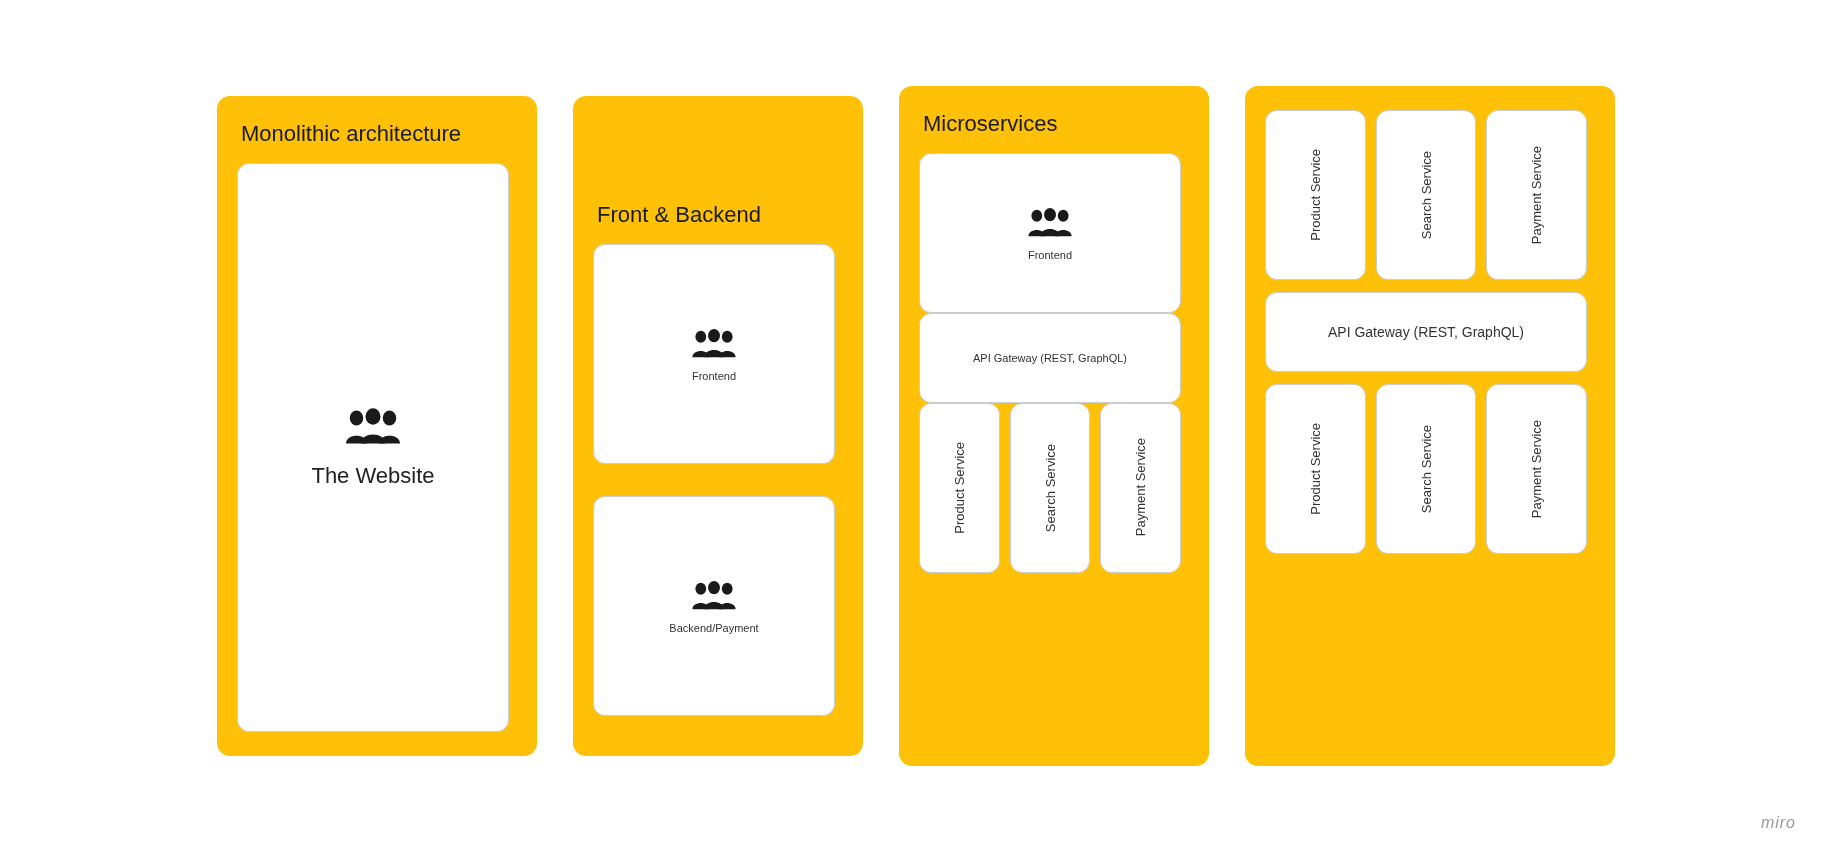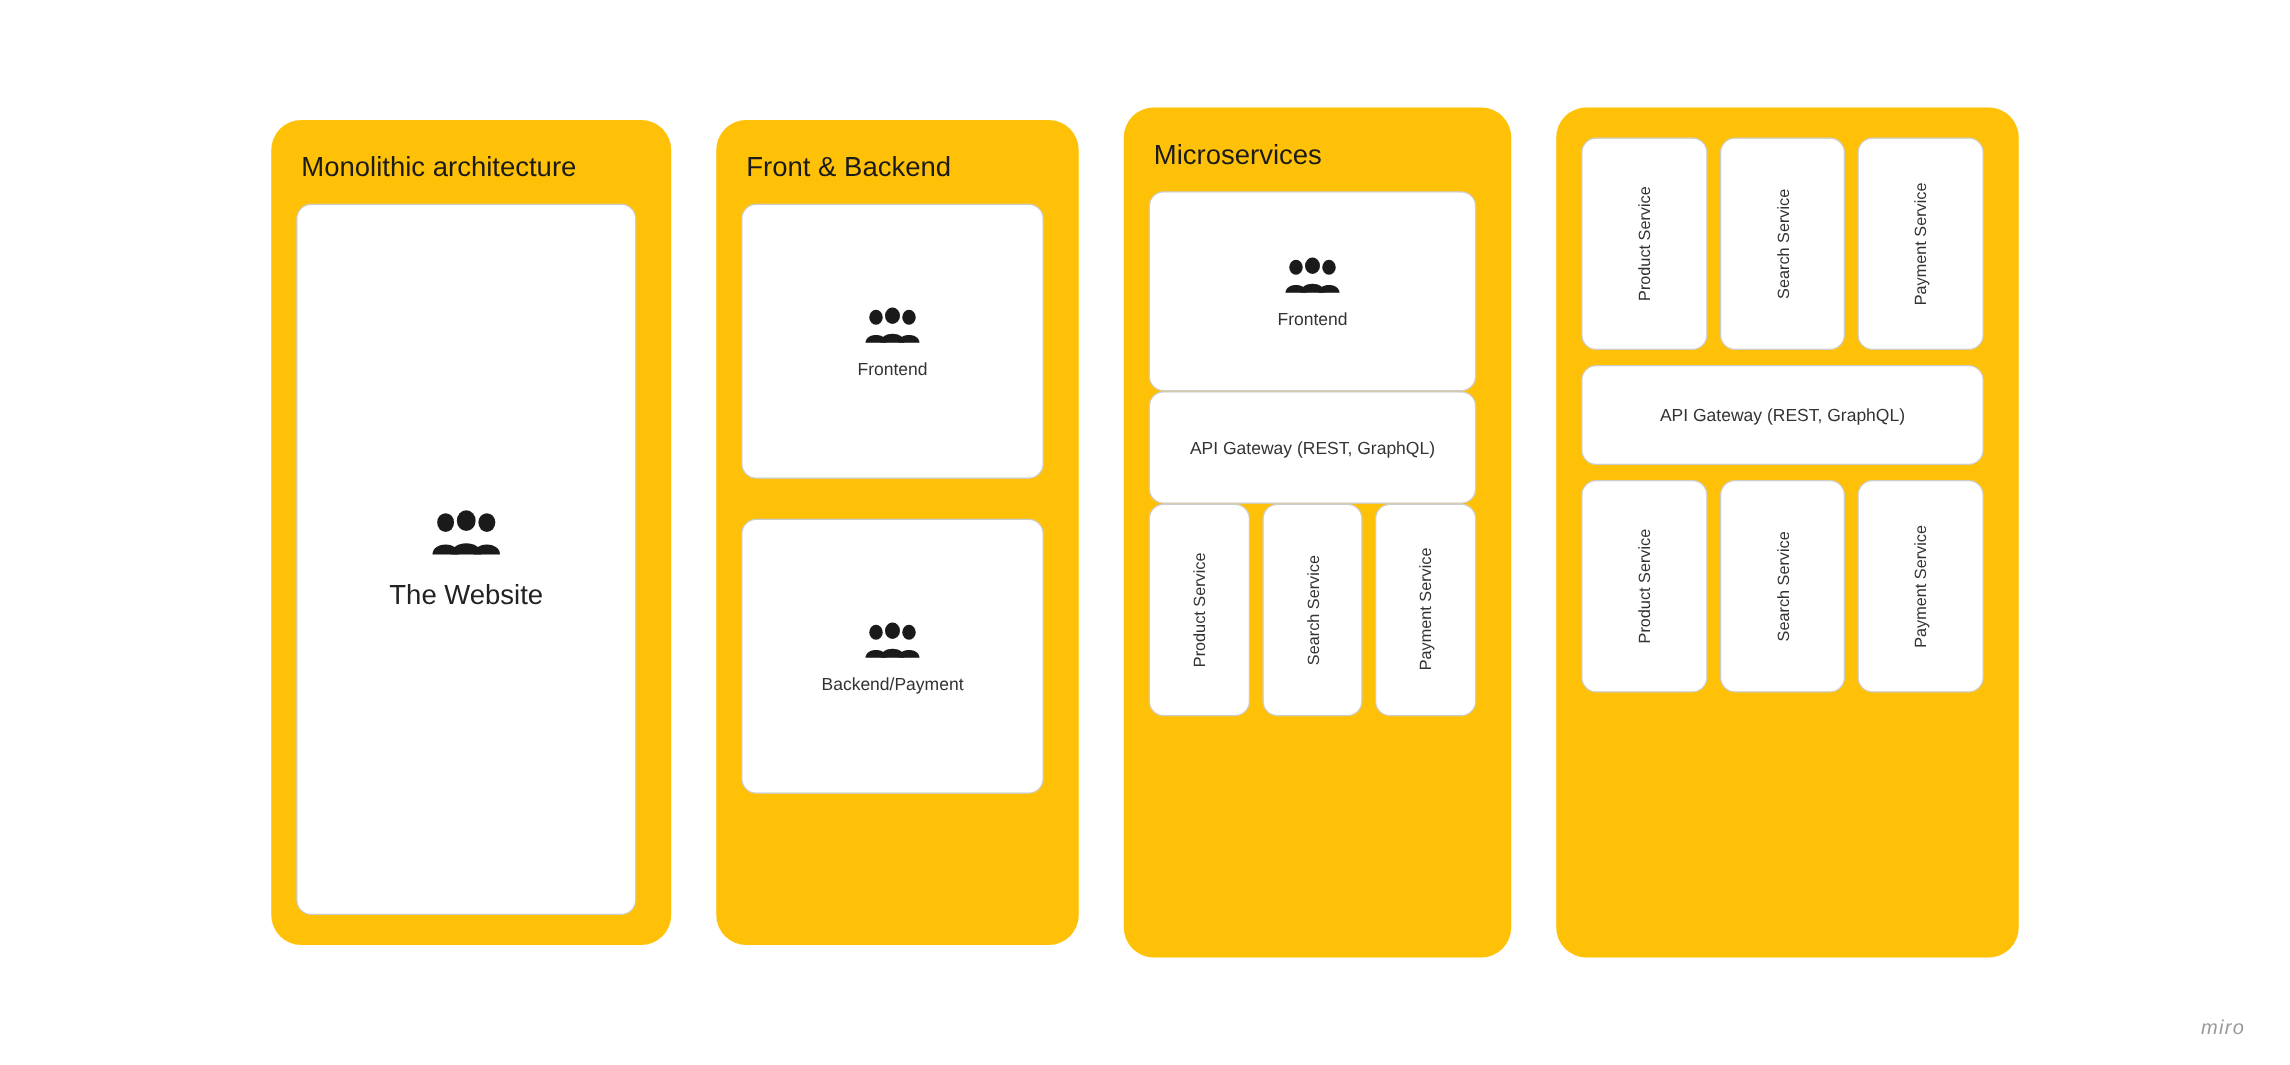--- a/index.html
+++ b/index.html
@@ -24,21 +24,21 @@
     .diagram-row {
       display: flex;
       flex-direction: row;
       align-items: center;
       gap: 36px;
       padding: 40px 60px;
     }
     
     .arch-card {
       background: #FFC107;
-      border-radius: 24px;
+      border-radius: 13px;
       padding: 24px 28px 24px 20px;
       display: flex;
       flex-direction: column;
       position: relative;
     }
     .arch-card-title {
       font-size: 22px;
       font-weight: 400;
       color: #1a1a1a;
       margin-bottom: 14px;
@@ -50,21 +50,21 @@
       background: #ffffff;
       border-radius: 12px;
       border: 1.5px solid #cccccc;
       display: flex;
       flex-direction: column;
       align-items: center;
       justify-content: center;
       padding: 12px 10px;
     }
     .inner-box-label {
-      font-size: 14px;
+      font-size: 11px;
       color: #333333;
       text-align: center;
       margin-top: 8px;
     }
 
     
     .mono-card {
       width: 320px;
       min-height: 660px;
       justify-content: center;
@@ -78,21 +78,21 @@
     .mono-inner .website-label {
       font-size: 22px;
       margin-top: 14px;
       color: #222;
     }
 
     
     .fb-card {
       width: 290px;
       min-height: 660px;
-      justify-content: flex-start;
+      justify-content: flex-end;
       gap: 0;
     }
     .fb-inner {
       width: 100%;
       min-height: 220px;
       margin-bottom: 16px;
     }
 
     
     .ms-card {

